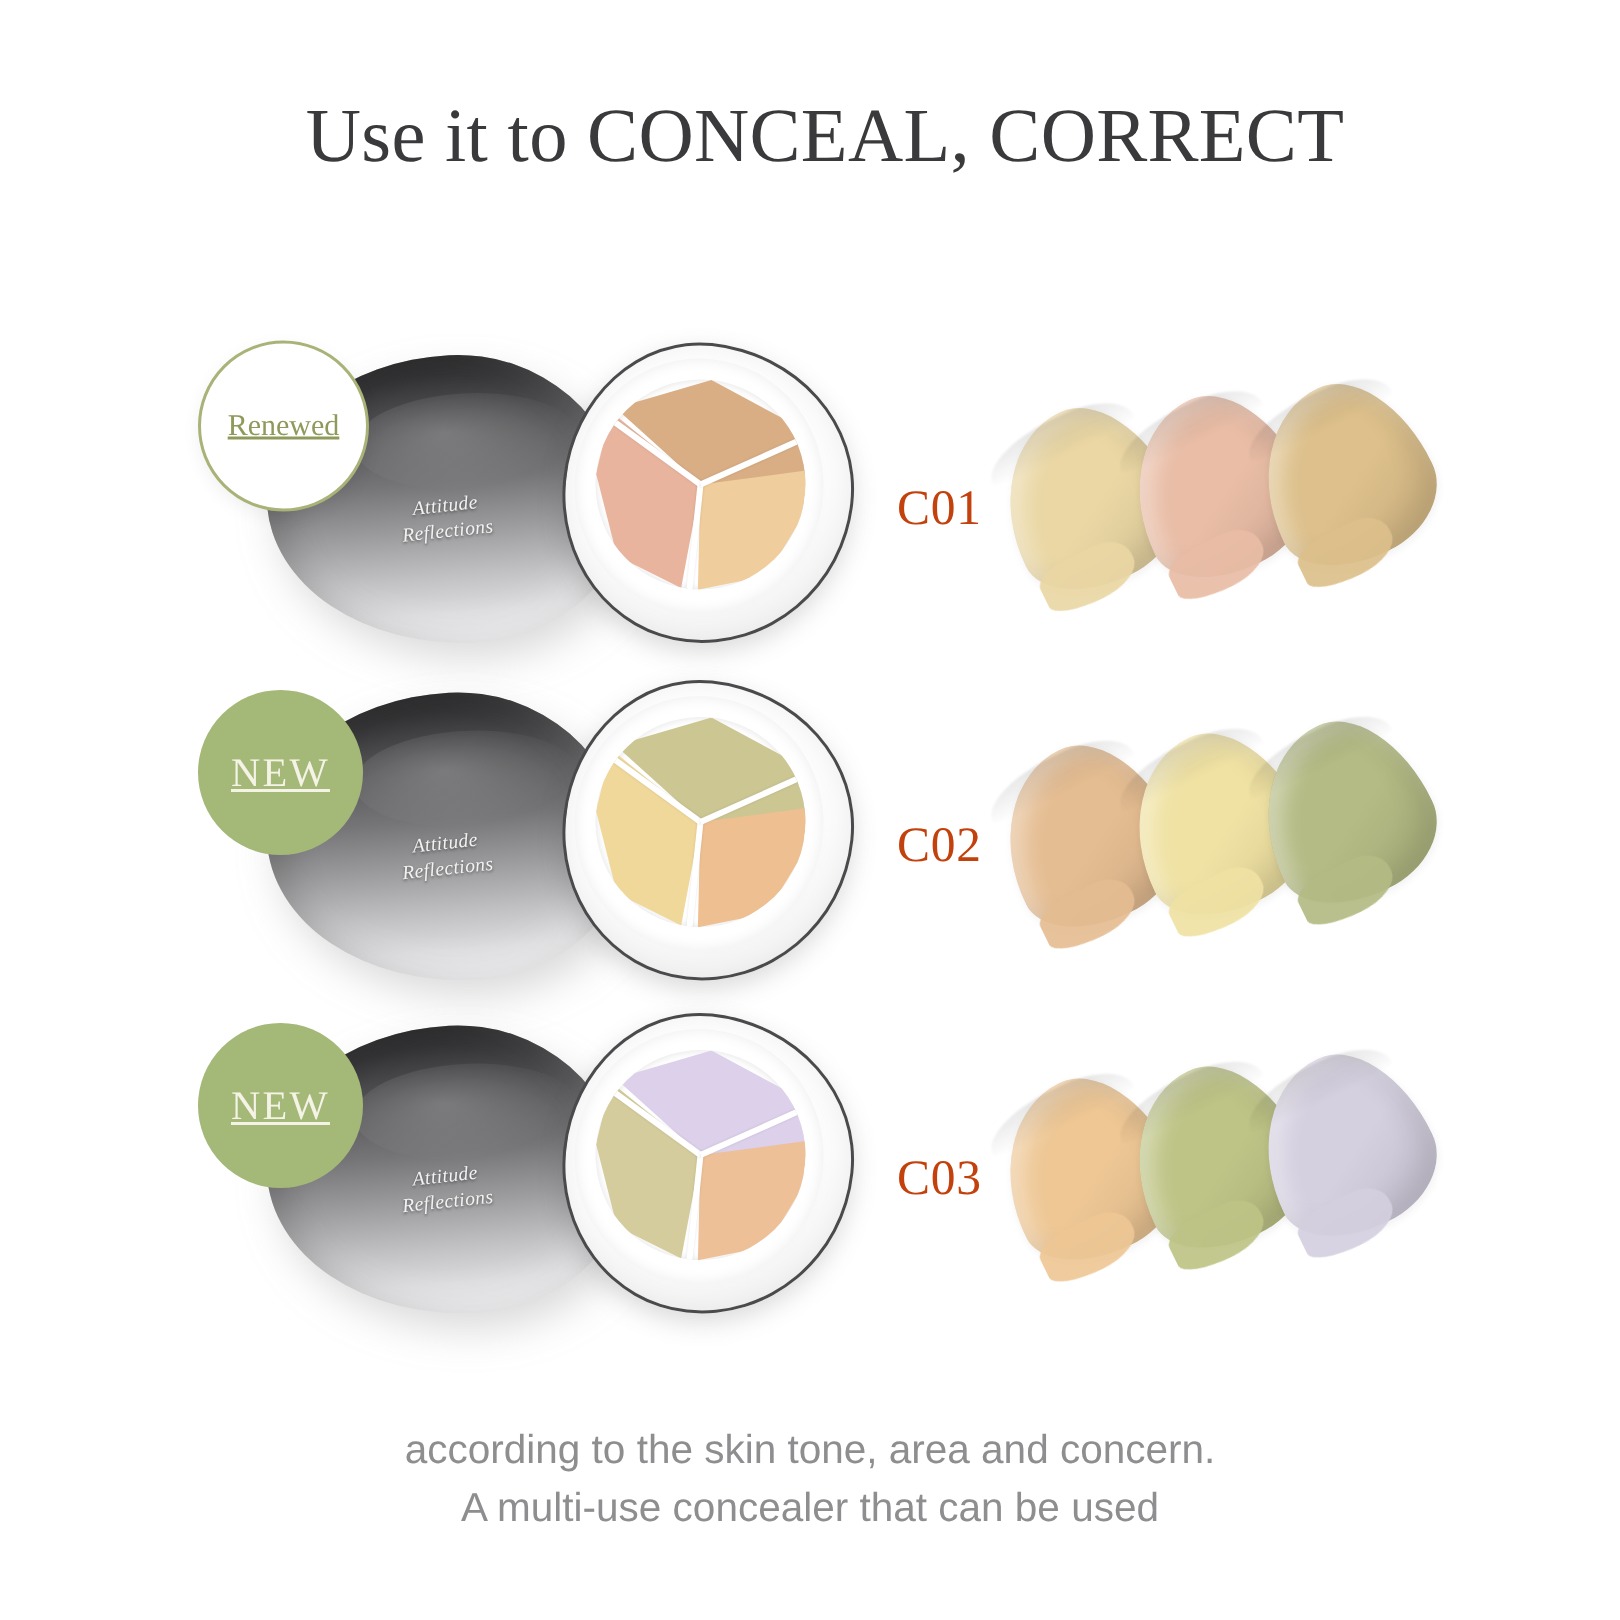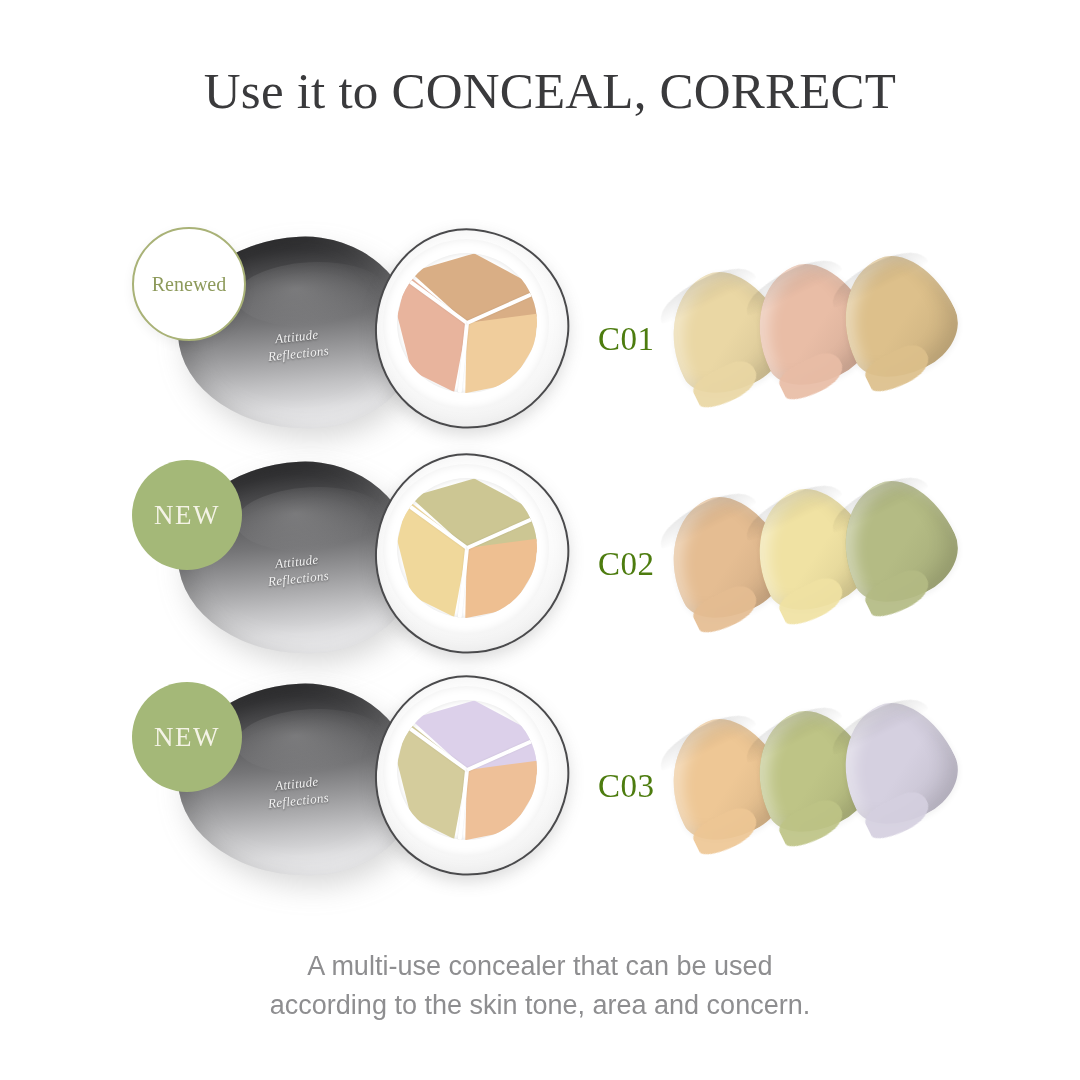--- a/index.html
+++ b/index.html
@@ -118,20 +118,21 @@
   .pd-v{left:68px;top:70px;width:4px;height:72px;}
   .pd-a{left:68px;top:70px;width:4px;height:72px;transform-origin:2px 0;transform:rotate(120deg);}
   .pd-b{left:68px;top:70px;width:4px;height:72px;transform-origin:2px 0;transform:rotate(240deg);}
 
   
   .badge{
     position:absolute;width:110px;height:110px;border-radius:50%;
     display:flex;align-items:center;justify-content:center;
     font-family:"Liberation Serif", serif;
     z-index:6;
+    text-decoration:underline;
   }
   .badge.renewed{
     left:-18px;top:2px;
     background:#ffffff;
     border:2px solid #a9b277;
     color:#8d9a5b;
     font-size:20px;
     box-shadow:0 4px 12px rgba(0,0,0,.06);
   }
   .badge.new{
@@ -139,21 +140,21 @@
     background:#a4b878;
     color:#f4f3e6;
     font-size:27px;
     letter-spacing:1.5px;
   }
 
   
   .shade-label{
     position:absolute;left:598px;top:96px;
     font-family:"Liberation Serif", serif;
-    font-size:33px;color:#4d7c0f;letter-spacing:.5px;
+    font-size:33px;color:#c2410c;letter-spacing:.5px;
   }
 
   
   .swatches{position:absolute;left:668px;top:30px;width:300px;height:160px;}
   .smear{
     position:absolute;top:18px;width:112px;height:118px;
     transform:rotate(-26deg);
   }
   .smear .body{
     position:absolute;left:0;top:0;width:100%;height:100%;
@@ -348,17 +349,17 @@
       </div>
       <div class="smear m2">
         <div class="body" style="background: linear-gradient(150deg, rgb(213, 208, 224) 0%, rgb(213, 208, 224) 55%, rgba(0, 0, 0, 0.1) 100%), rgb(213, 208, 224);"></div>
           <div class="ridge" style="background: linear-gradient(rgba(0, 0, 0, 0.18), rgba(0, 0, 0, 0));"></div>
           <div class="tail" style="background: rgb(213, 208, 224);"></div>
       </div>
     </div>
   </div>
 
   <div class="caption">
+    <span>according to the skin tone, area and concern.</span>
     <span>A multi-use concealer that can be used</span>
-    <span>according to the skin tone, area and concern.</span>
   </div>
 
 </div>
 
 </body></html>

